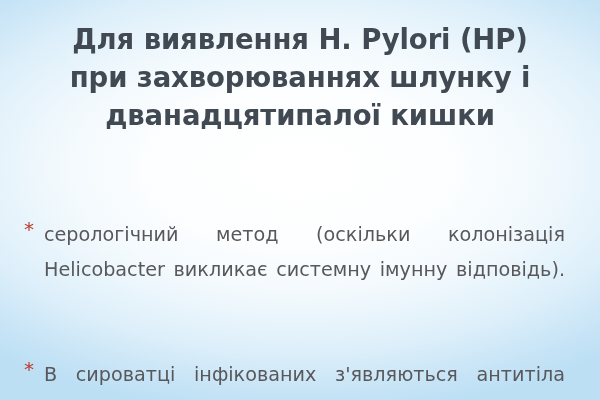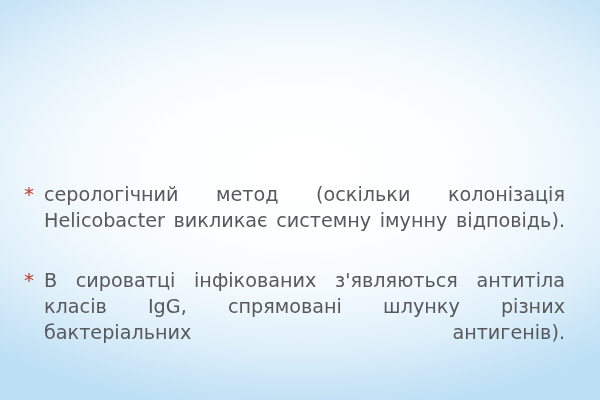--- a/index.html
+++ b/index.html
@@ -67,38 +67,44 @@
     width: 18px;
     font-size: 20px;
     line-height: 28px;
     color: #c0392b;
     text-align: left;
     font-family: "DejaVu Sans", "Liberation Sans", sans-serif;
   }
   .bullet-text {
     display: block;
     font-size: 19.2px;
-    line-height: 26px;
+    line-height: 35px;
     color: #58585b;
     text-align: justify;
     text-justify: inter-word;
     hyphens: none;
+    margin-top: 35px;
   }
   .bullet-text::after {
     content: "";
     display: inline-block;
     width: 100%;
     height: 0;
   }
 </style>
 </head>
 <body>
 
 <div id="slide">
 
+  <div id="title-block">
+    <span class="title-line">Для виявлення H. Pylori (HP)</span>
+    <span class="title-line">при захворюваннях шлунку і</span>
+    <span class="title-line">дванадцятипалої кишки</span>
+  </div>
 
   <div id="body-block">
 
     <div class="bullet-row">
       <span class="bullet-marker">*</span>
       <span class="bullet-text">серологічний метод (оскільки колонізація Helicobacter викликає системну імунну відповідь).</span>
     </div>
 
     <div class="bullet-row">
       <span class="bullet-marker">*</span>

